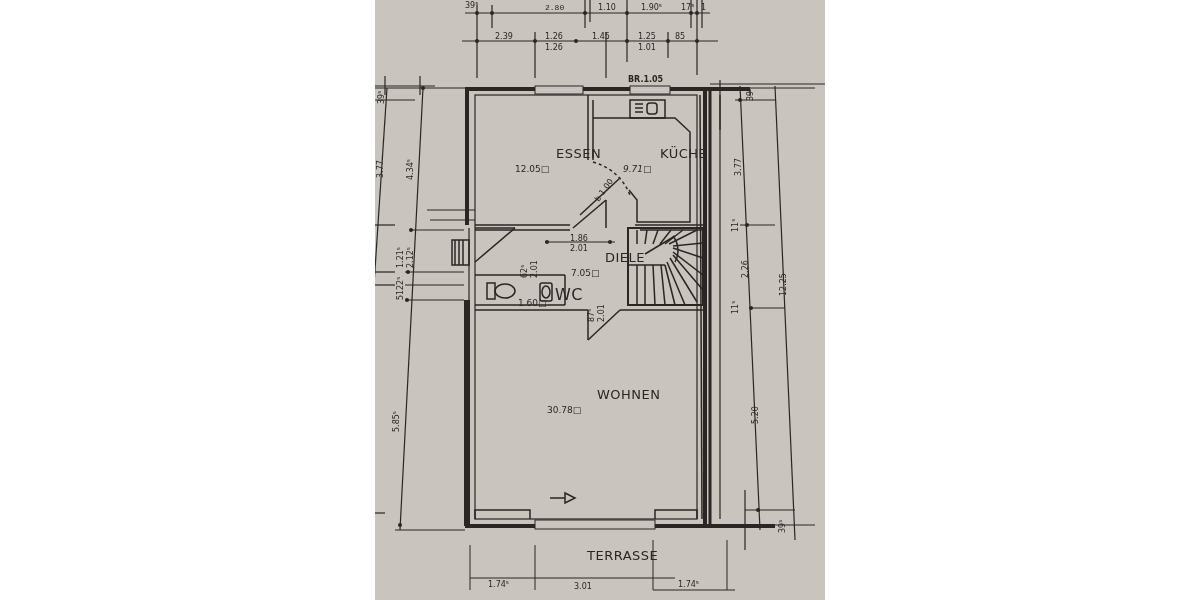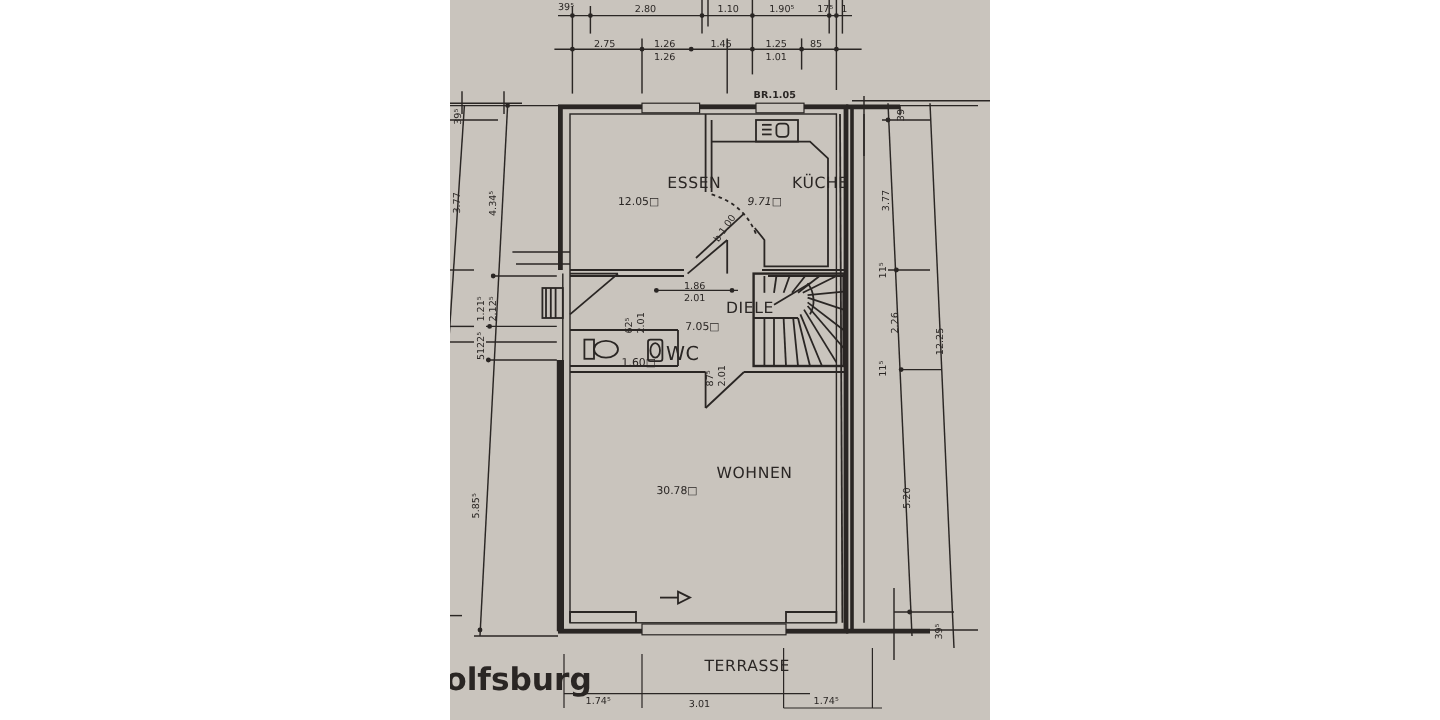--- a/index.html
+++ b/index.html
@@ -206,33 +206,32 @@
   <span class="lbl area" style="left:140px;top:164px;">12.05□</span>
   <span class="lbl room" style="left:245px;top:146px;">KÜCHE</span>
   <span class="lbl area" style="left:248px;top:164px;font-style:italic;">9.71□</span>
   <span class="lbl room" style="left:190px;top:250px;">DIELE</span>
   <span class="lbl area" style="left:196px;top:268px;">7.05□</span>
   <span class="lbl room" style="left:140px;top:285px;font-size:16px;">WC</span>
   <span class="lbl area" style="left:143px;top:298px;">1.60□</span>
   <span class="lbl room" style="left:182px;top:387px;">WOHNEN</span>
   <span class="lbl area" style="left:172px;top:405px;">30.78□</span>
   <span class="lbl room" style="left:172px;top:548px;">TERRASSE</span>
-  <span class="lbl big" style="left:-4px;top:552px;">olfsburg</span>
 
   <span class="lbl dim" style="left:253px;top:75px;font-weight:bold;">BR.1.05</span>
   <span class="lbl dim" style="left:218px;top:198px;transform:rotate(-55deg);transform-origin:left top;">b 1.00</span>
 
   <span class="lbl dim" style="left:90px;top:1px;">39⁵</span>
-  <span class="lbl dim" style="left:154px;top:3px;">2.80</span>
+  <span class="lbl dim" style="left:170px;top:3px;font-family:Liberation Mono, monospace;">2.80</span>
   <span class="lbl dim" style="left:223px;top:3px;">1.10</span>
   <span class="lbl dim" style="left:266px;top:3px;">1.90⁵</span>
   <span class="lbl dim" style="left:306px;top:3px;">17⁵</span>
   <span class="lbl dim" style="left:326px;top:3px;">1</span>
 
-  <span class="lbl dim" style="left:120px;top:32px;">2.75</span>
+  <span class="lbl dim" style="left:120px;top:32px;">2.39</span>
   <span class="lbl dim" style="left:170px;top:32px;">1.26</span>
   <span class="lbl dim" style="left:217px;top:32px;">1.45</span>
   <span class="lbl dim" style="left:263px;top:32px;">1.25</span>
   <span class="lbl dim" style="left:300px;top:32px;">85</span>
   <span class="lbl dim" style="left:170px;top:43px;">1.26</span>
   <span class="lbl dim" style="left:263px;top:43px;">1.01</span>
 
   <span class="lbl dim" style="left:195px;top:234px;">1.86</span>
   <span class="lbl dim" style="left:195px;top:244px;">2.01</span>
 

